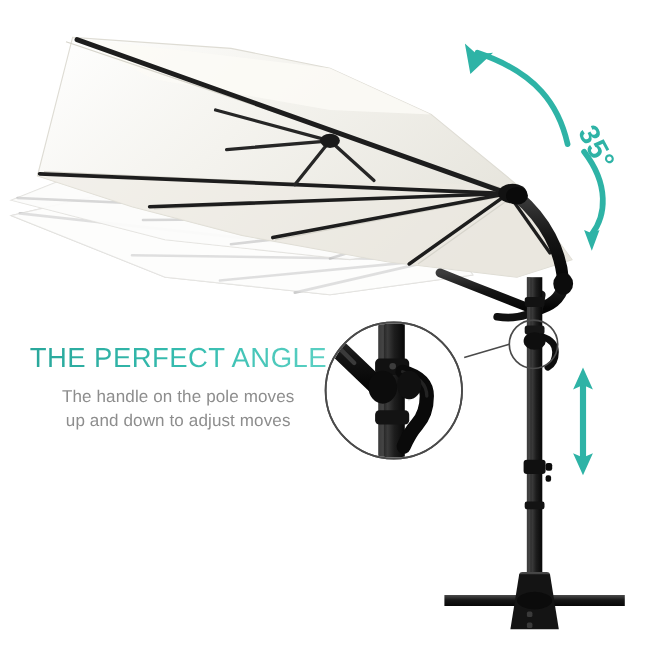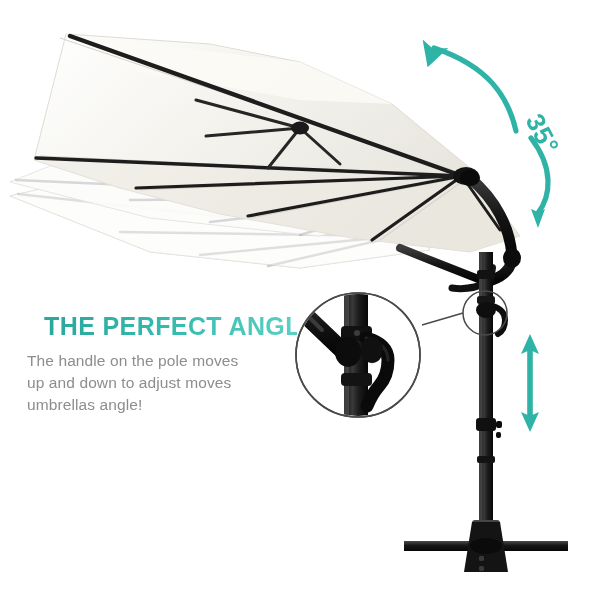--- a/index.html
+++ b/index.html
@@ -14,38 +14,39 @@
   #artboard{position:absolute;left:0;top:0;width:600px;height:600px;}
 
   
   .text-block{
     position:absolute;
     left:27px; top:313px;
     width:270px;
   }
   .headline{
     font-size:25px;
-    font-weight:700;
+    font-weight:400;
     letter-spacing:.4px;
     line-height:1.1;
-    margin:0 0 9px 17px;
+    margin:0 0 9px 0;
     background:linear-gradient(90deg,#29a79b 0%,#36bdb0 55%,#5bd0c3 100%);
     -webkit-background-clip:text;
     background-clip:text;
     color:#33b5a8;
     -webkit-text-fill-color:transparent;
     white-space:nowrap;
   }
   .body-copy{
     margin:0;
     font-size:15.5px;
     line-height:1.45;
     color:#8d8d8d;
     font-weight:400;
     letter-spacing:.1px;
+    text-align:center;
   }
   .body-copy span{display:block;}
 </style>
 </head>
 <body>
 
 <div id="stage">
 
   <svg id="artboard" viewBox="0 0 600 600" xmlns="http://www.w3.org/2000/svg">
 
@@ -224,17 +225,16 @@
       <path d="M530 432 L521 412 L530 416 L539 412 Z" fill="#2eb3a6"></path>
     </g>
 
   </svg>
 
   <div class="text-block">
     <h1 class="headline">THE PERFECT ANGLE</h1>
     <p class="body-copy">
       <span>The handle on the pole moves</span>
       <span>up and down to adjust moves</span>
-      <span>umbrellas angle!</span>
     </p>
   </div>
 
 </div>
 
 </body></html>

